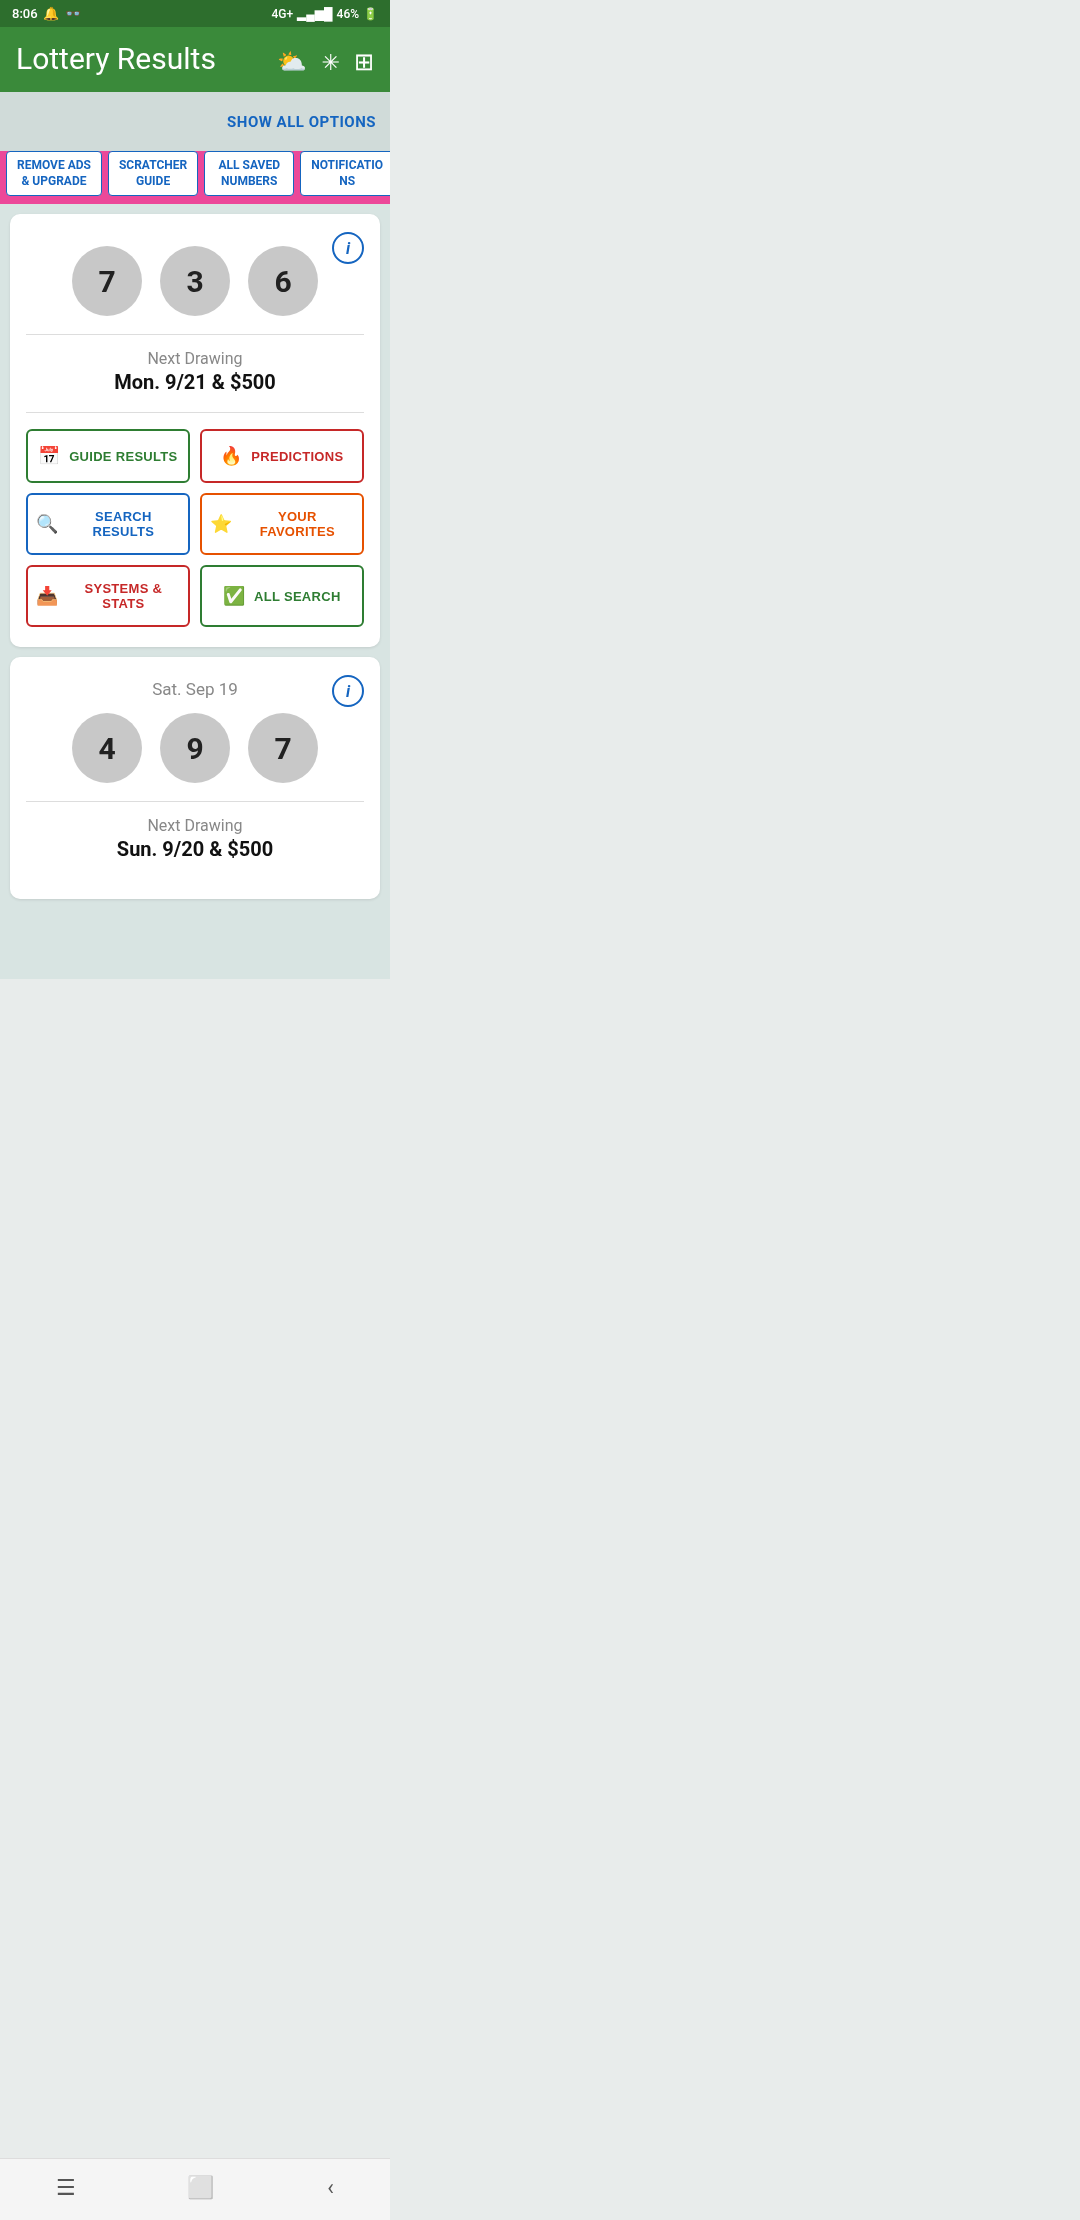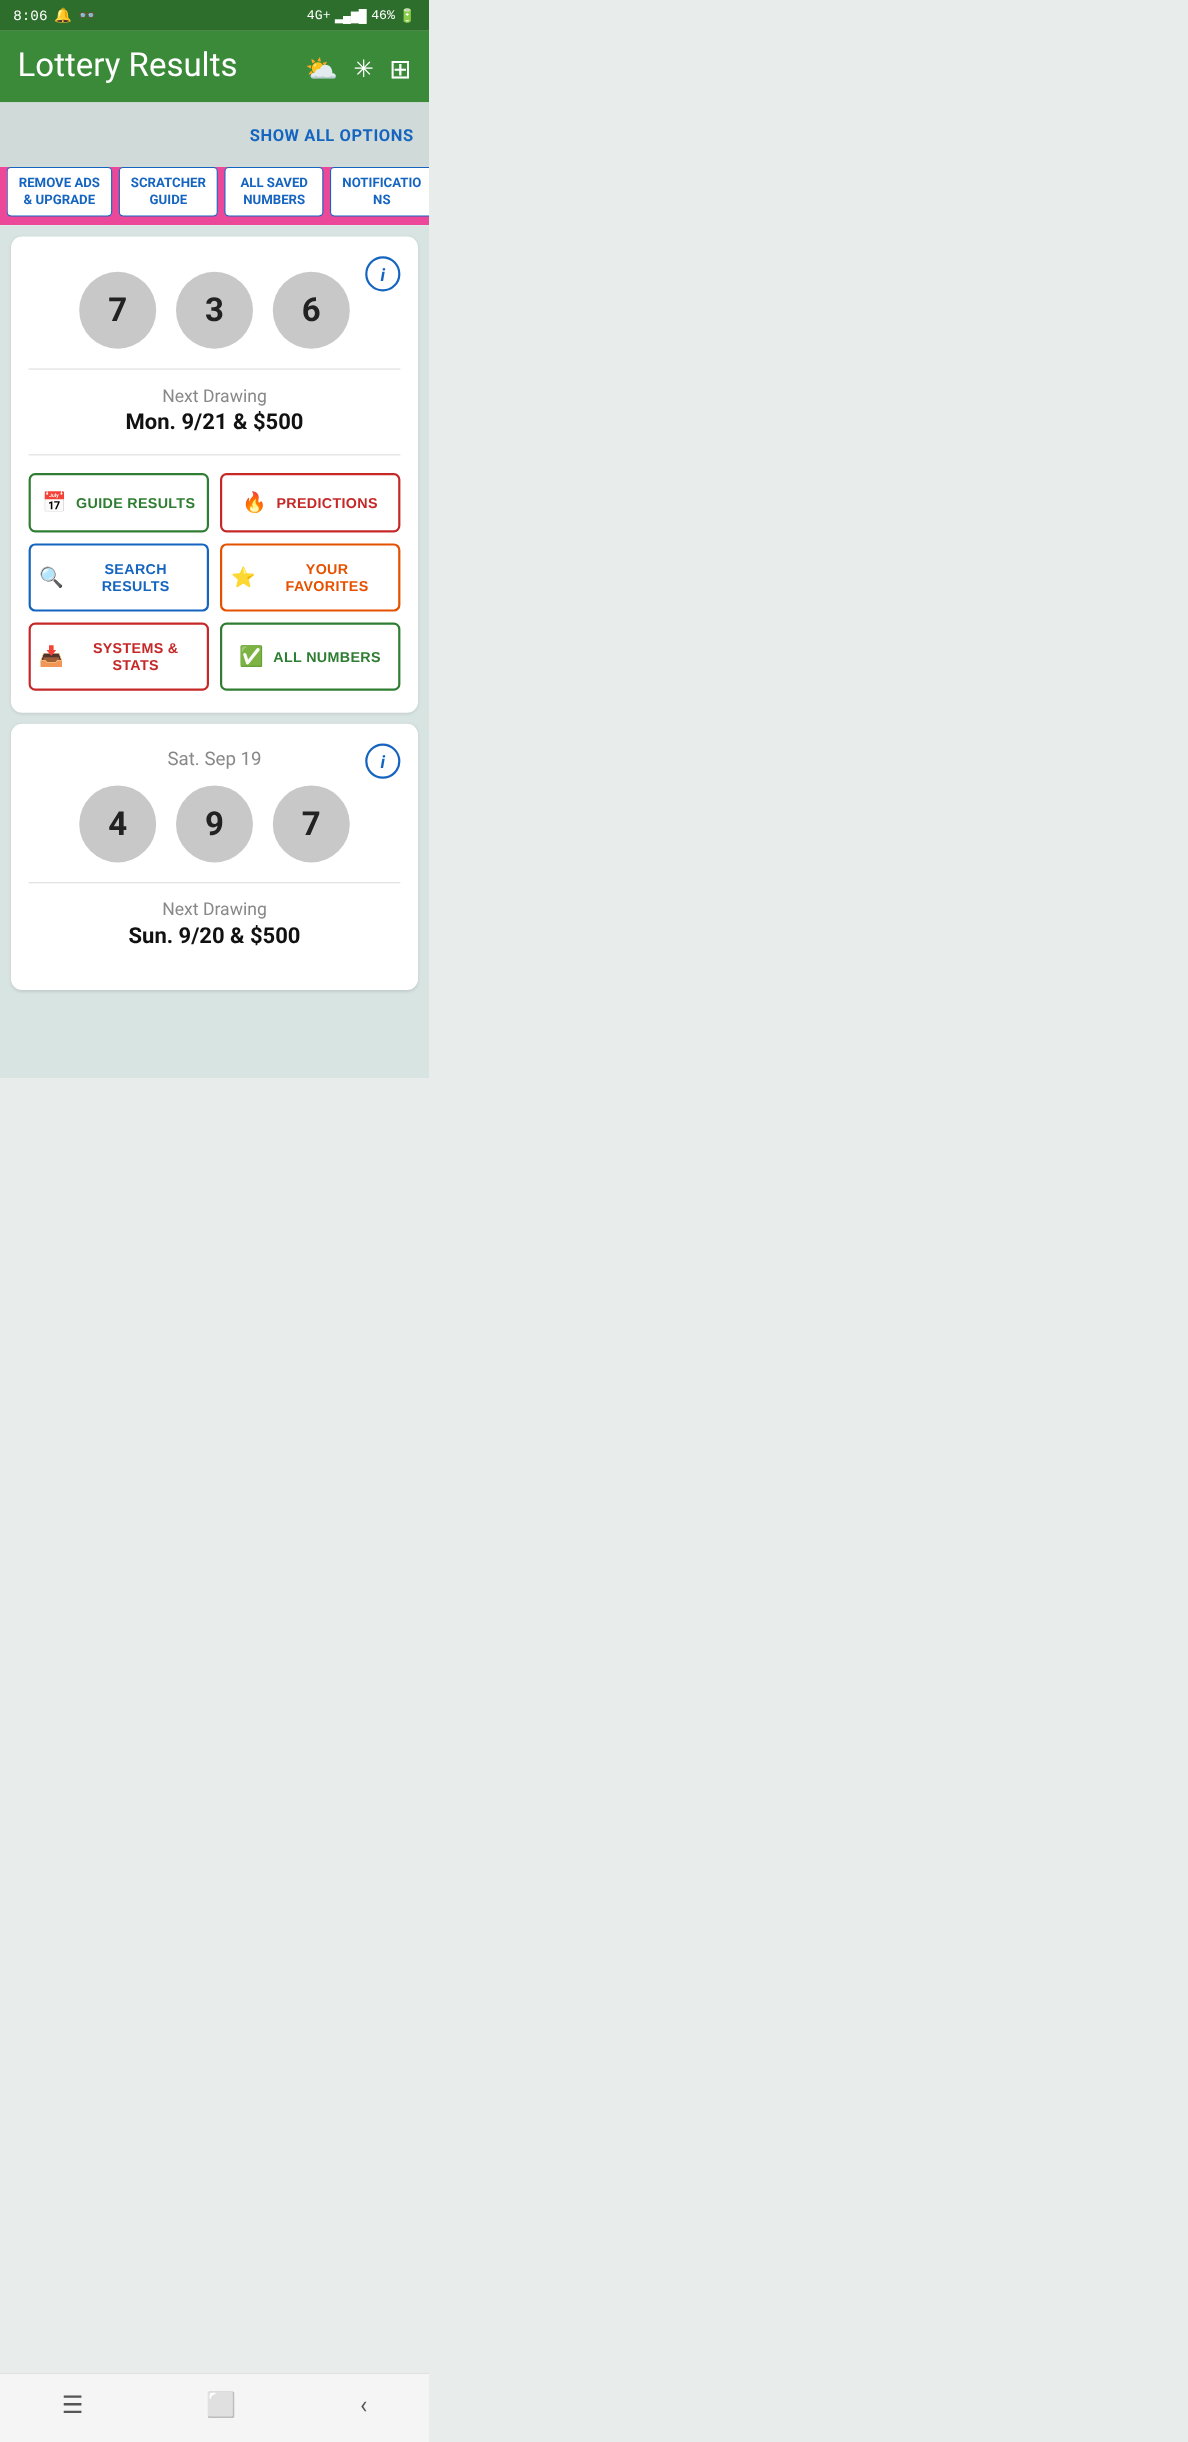--- a/index.html
+++ b/index.html
@@ -16,21 +16,20 @@
     
     .status-bar {
       background: #2d6e2d;
       color: white;
       display: flex;
       justify-content: space-between;
       align-items: center;
       padding: 6px 12px;
       font-size: 13px;
       font-weight: 500;
-      font-family: Liberation Mono, monospace;
     }
     .status-left { display: flex; align-items: center; gap: 6px; }
     .status-right { display: flex; align-items: center; gap: 4px; font-size: 12px; }
 
     
     .header {
       background: #3a8a3a;
       color: white;
       display: flex;
       justify-content: space-between;
@@ -319,21 +318,21 @@
       <button class="action-btn btn-orange">
         <span class="btn-icon">⭐</span>
         <span>YOUR FAVORITES</span>
       </button>
       <button class="action-btn btn-red">
         <span class="btn-icon">📥</span>
         <span>SYSTEMS &amp; STATS</span>
       </button>
       <button class="action-btn btn-green">
         <span class="btn-icon">✅</span>
-        <span>ALL NUMBERS</span>
+        <span>ALL SEARCH</span>
       </button>
     </div>
   </div>
 
   <div class="lottery-card">
     <div class="info-btn">i</div>
     <div class="card-header">
       <div class="card-date">Sat. Sep 19</div>
     </div>
     <div class="numbers-row">

